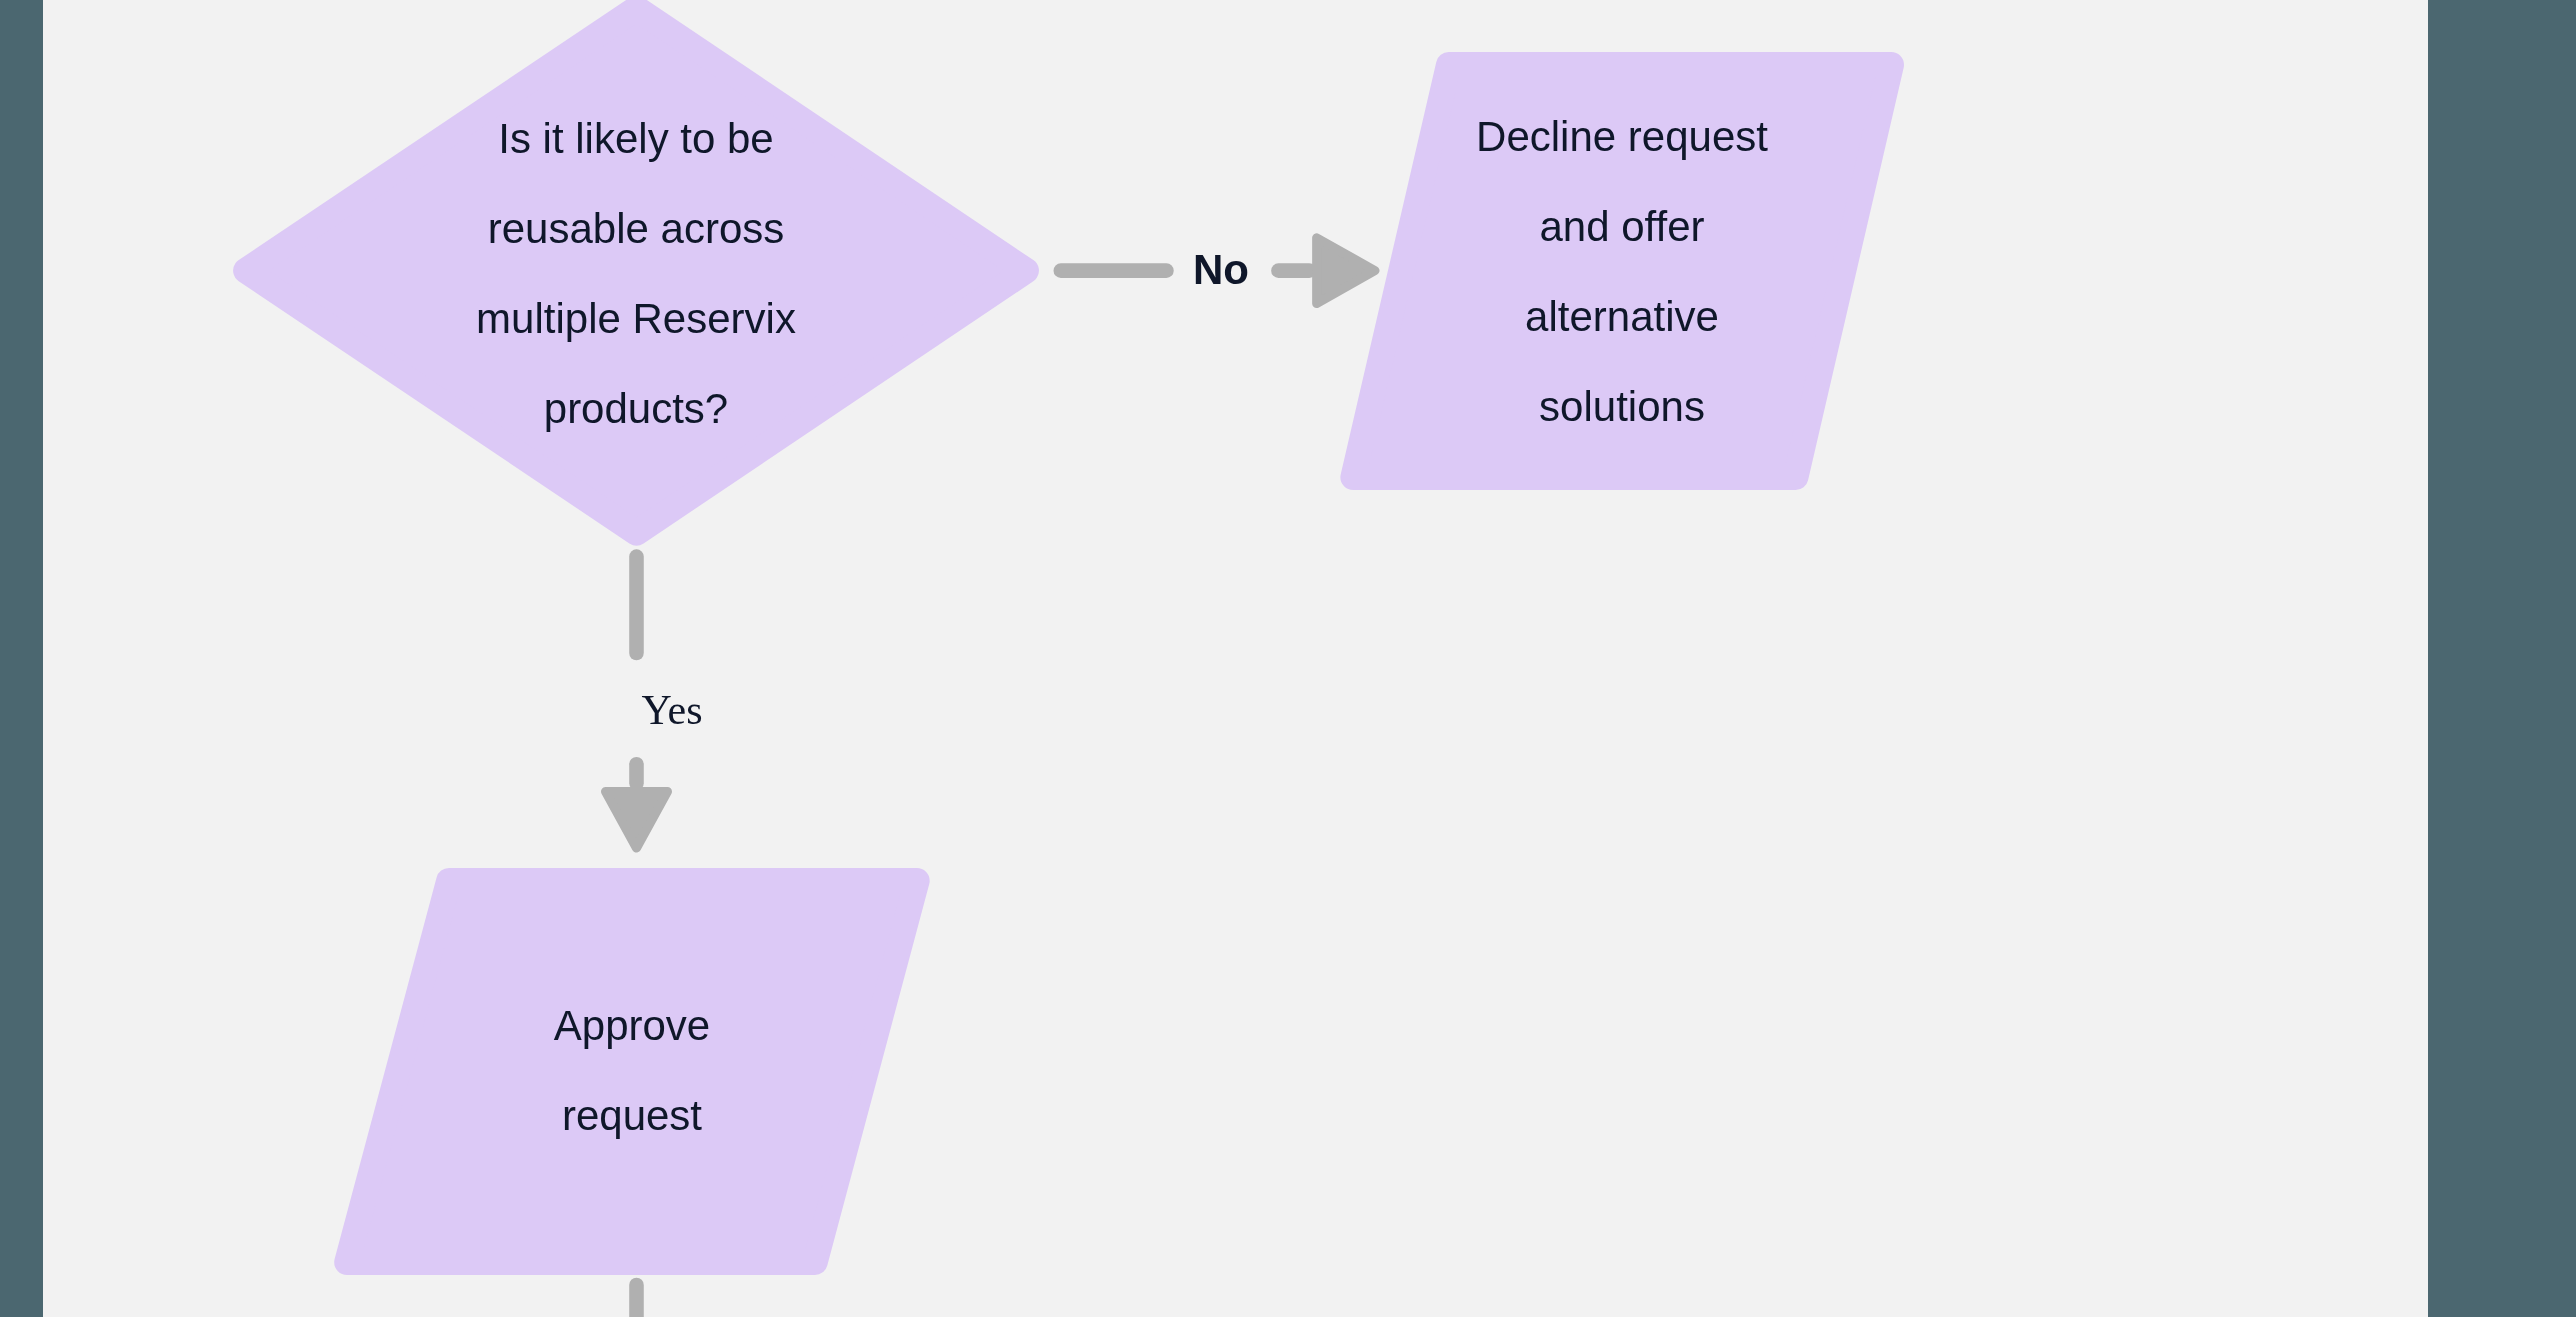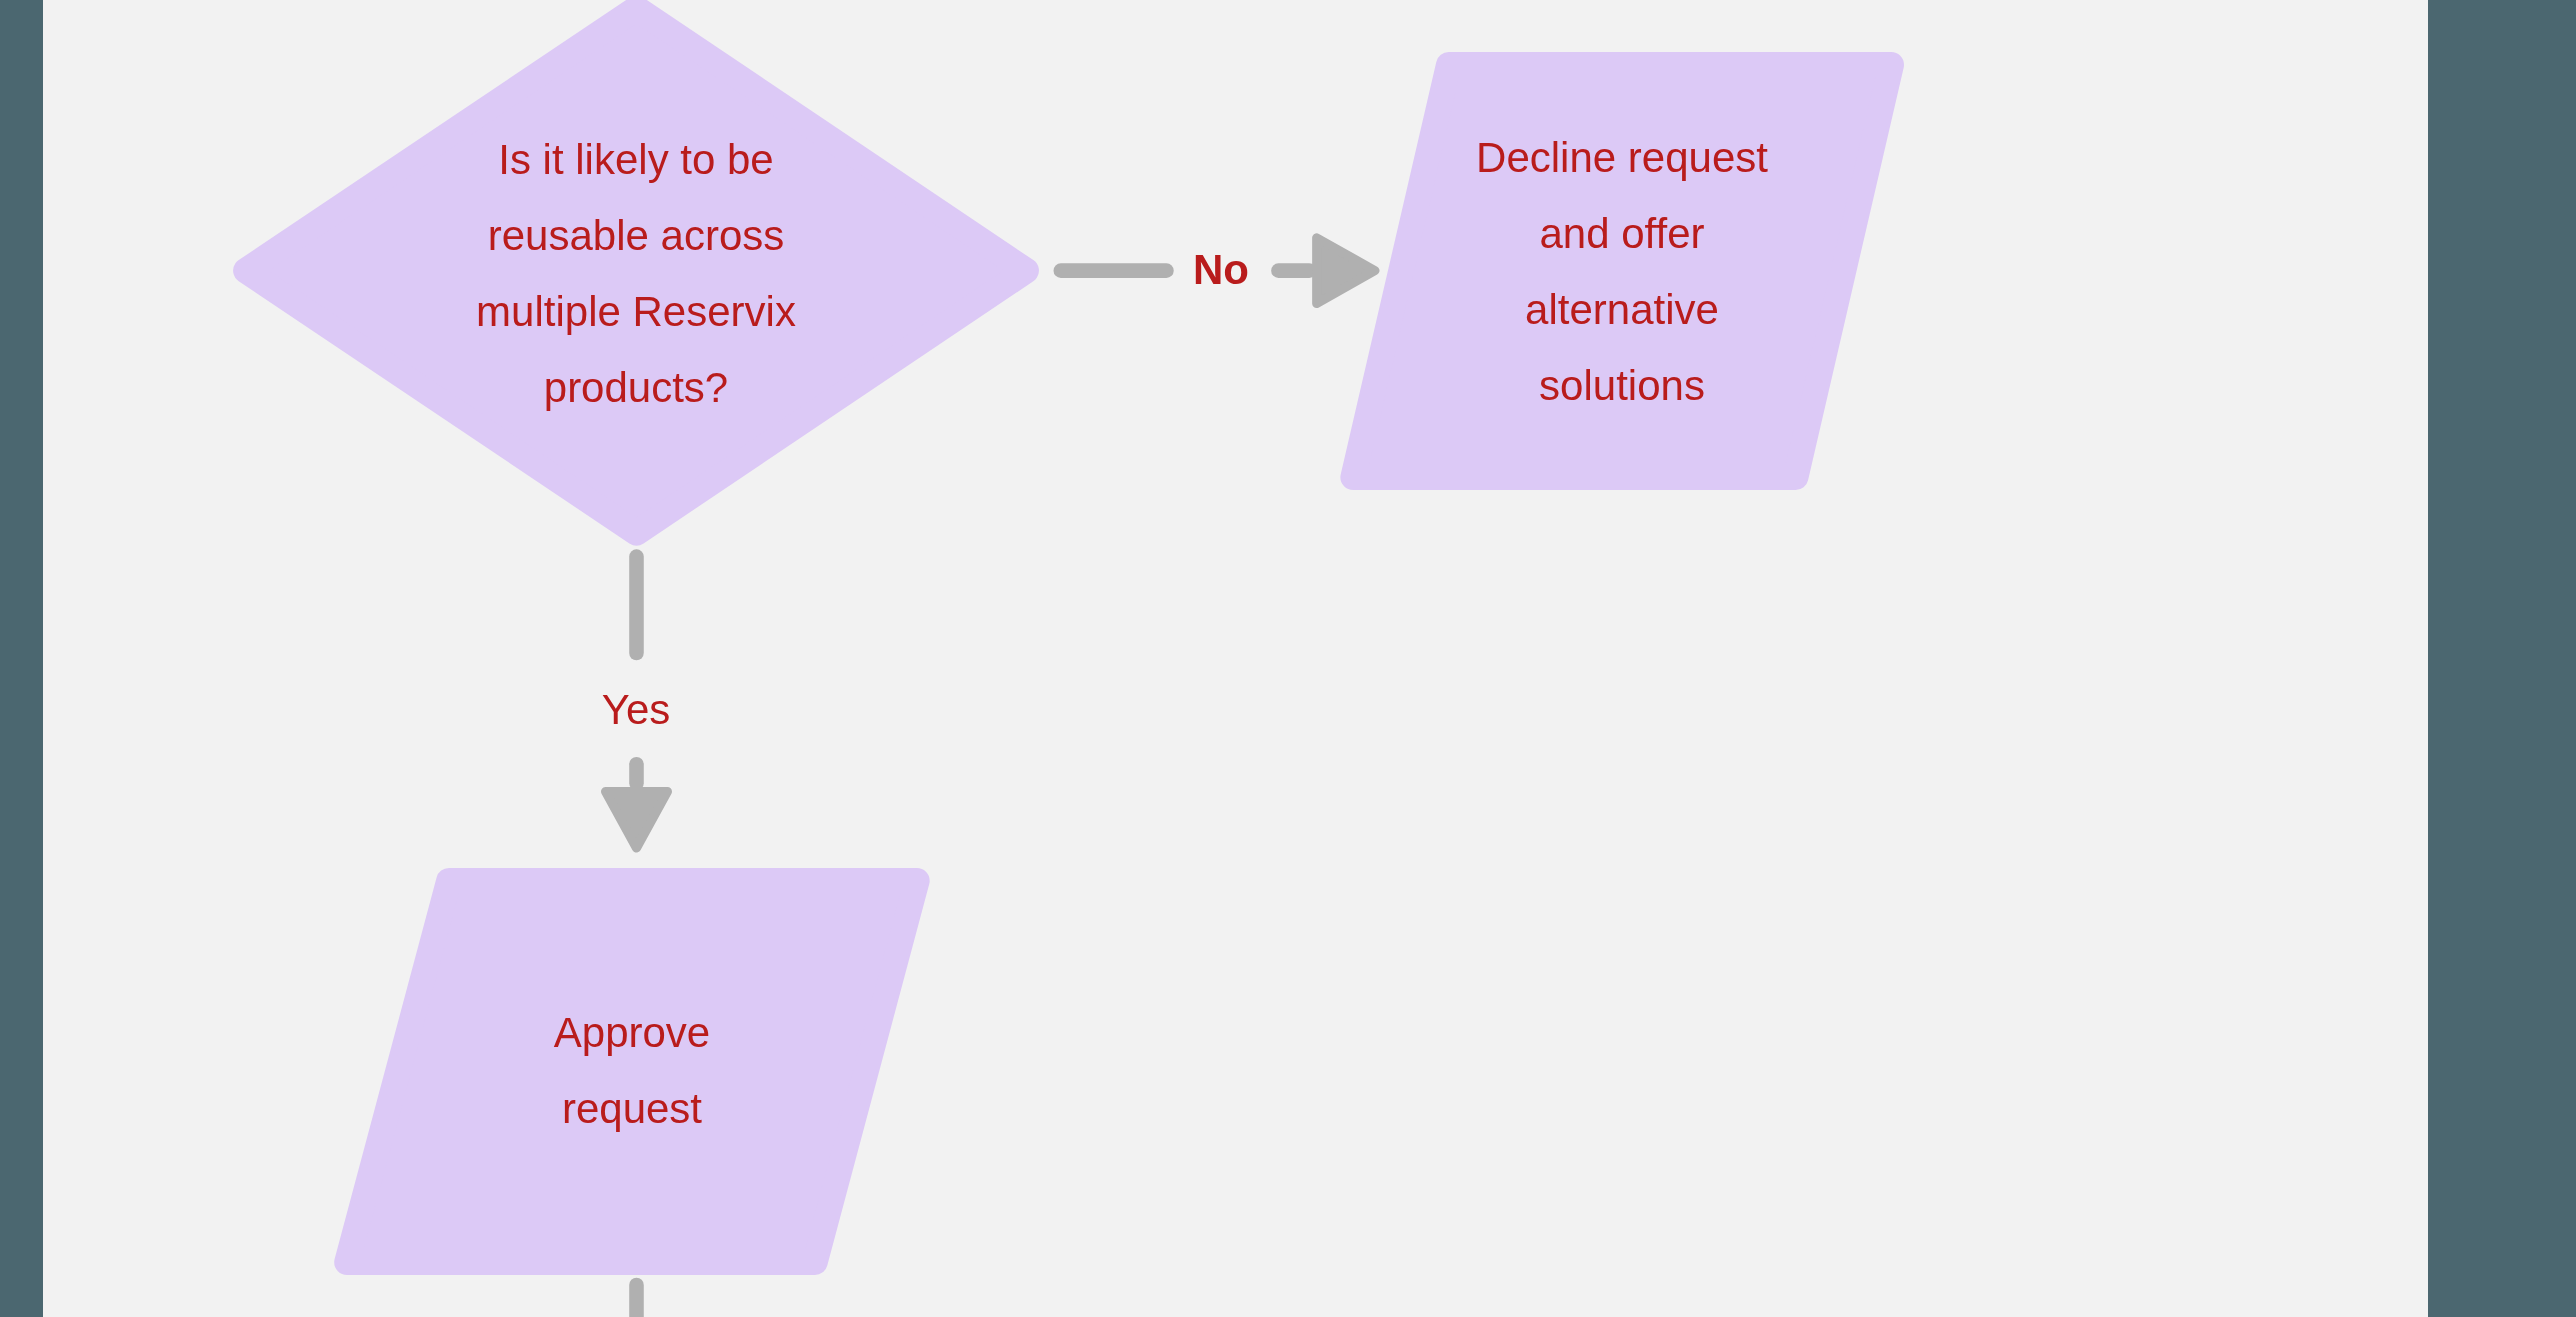--- a/index.html
+++ b/index.html
@@ -41,31 +41,31 @@
   .edge-head {
     fill: #b0b0b0;
     stroke: #b0b0b0;
     stroke-width: 10px;
     stroke-linejoin: round;
   }
 
   .label {
     position: absolute;
     transform: translate(-50%, -50%);
-    color: #b91c1c;
+    color: #0f172a;
     font-size: 42px;
-    line-height: 76px;
+    line-height: 90px;
     text-align: center;
     white-space: pre-line;
   }
   .label.node-label-decision { left: 636px;  top: 274px; }
   .label.node-label-decline  { left: 1622px; top: 272px; }
   .label.node-label-approve  { left: 632px;  top: 1071px; }
   .label.edge-label-no       { left: 1221px; top: 270px; font-weight: bold; }
-  .label.edge-label-yes      { left: 636px;  top: 710px; }
+  .label.edge-label-yes      { left: 672px;  top: 710px; font-family: Liberation Serif, serif; }
 </style>
 </head>
 <body>
 
 <div class="screen">
 
   <div class="edge-bar left"></div>
   <div class="edge-bar right"></div>
 
   <svg class="diagram-layer" width="2576" height="1318" viewBox="0 0 2829 1447">

